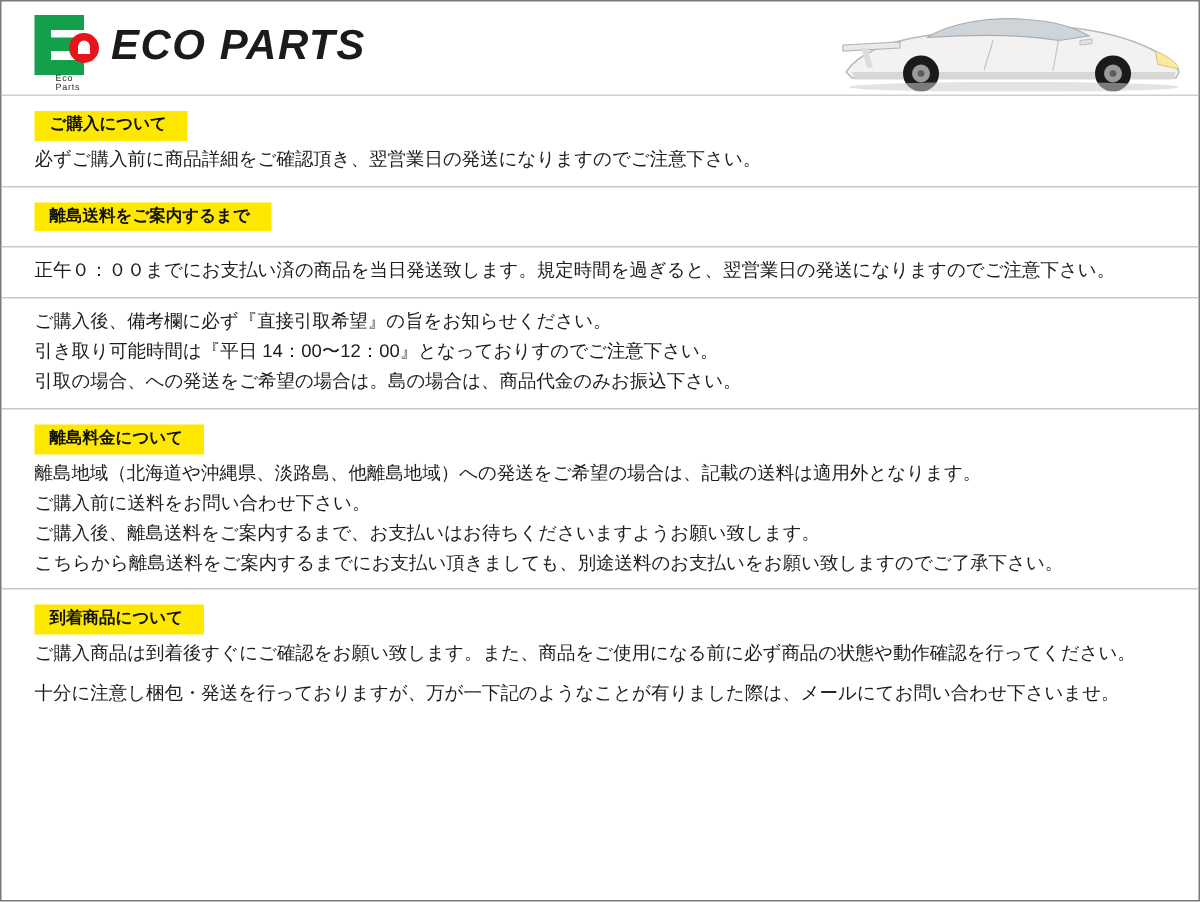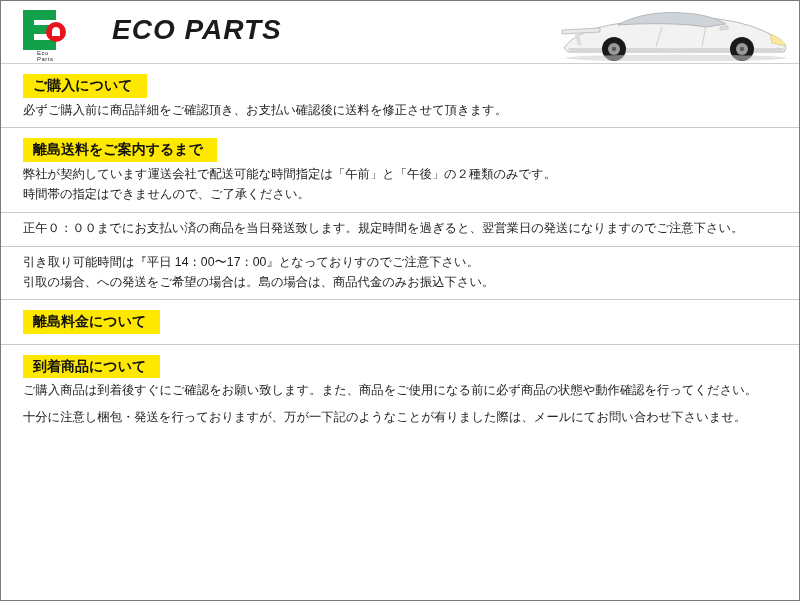--- a/index.html
+++ b/index.html
@@ -26,21 +26,20 @@
     height: 62px;
     border-bottom: 1px solid #cfcfcf;
     overflow: hidden;
   }
   .logo-wrap {
     position: absolute;
     left: 22px;
     top: 9px;
     display: flex;
     align-items: flex-start;
-    gap: 38px;
   }
   .logo-mark {
     position: relative;
     width: 44px;
     height: 40px;
     margin-right: 7px;
   }
   .logo-mark .bar-left {
     position: absolute;
     left: 0; top: 0;
@@ -109,21 +108,21 @@
   .content {
     padding: 6px 0 0 0;
   }
   .sec {
     margin: 0 0 3px 0;
   }
   .sec-head {
     display: inline-block;
     background: #ffe800;
     color: #111111;
-    font-size: 14px;
+    font-size: 11px;
     font-weight: bold;
     padding: 3px 14px 3px 10px;
     margin: 4px 0 3px 22px;
     line-height: 1.25;
   }
   .sec-body {
     padding: 0 18px 0 22px;
   }
   .line {
     font-size: 12.3px;
@@ -181,38 +180,41 @@
 
       <path d="M106 24 L100 44" stroke="#c3c3c3" stroke-width="0.8" fill="none"></path>
       <path d="M150 22 L146 44" stroke="#c3c3c3" stroke-width="0.8" fill="none"></path>
 
       <path d="M164 24 L172 23 L172 26 L164 27 Z" fill="#e2e2e2" stroke="#b5b5b5" stroke-width="0.6"></path>
     </svg>
   </div>
 
   <div class="content" id="sections-root">
       <div class="sec"><div class="sec-head">ご購入について</div><div class="sec-body">
-          <div class="line">必ずご購入前に商品詳細をご確認頂き、お支払い確認後に送料を修正させて頂きます。</div>
-        </div></div>
-      <hr class="rule">
-      <div class="sec"><div class="sec-head">離島送料をご案内するまで</div><div class="sec-body">
-          <div class="line">弊社が契約しています運送会社で配送可能な時間指定は「午前」と「午後」の２種類のみです。</div>
-          <div class="line">時間帯の指定はできませんので、ご了承ください。</div>
-        </div></div>
+          <div class="line">必ずご購入前に商品詳細をご確認頂き、翌営業日の発送になりますのでご注意下さい。</div>
+        </div></div>
+      <hr class="rule">
+      <div class="sec"><div class="sec-head">離島送料をご案内するまで</div></div>
       <hr class="rule">
       <div class="sec"><div class="sec-body">
           <div class="line">正午０：００までにお支払い済の商品を当日発送致します。規定時間を過ぎると、翌営業日の発送になりますのでご注意下さい。</div>
         </div></div>
       <hr class="rule">
       <div class="sec"><div class="sec-body">
-          <div class="line">引き取り可能時間は『平日 14：00〜17：00』となっておりすのでご注意下さい。</div>
+          <div class="line">ご購入後、備考欄に必ず『直接引取希望』の旨をお知らせください。</div>
+          <div class="line">引き取り可能時間は『平日 14：00〜12：00』となっておりすのでご注意下さい。</div>
           <div class="line">引取の場合、への発送をご希望の場合は。島の場合は、商品代金のみお振込下さい。</div>
         </div></div>
       <hr class="rule">
-      <div class="sec"><div class="sec-head">離島料金について</div></div>
+      <div class="sec"><div class="sec-head">離島料金について</div><div class="sec-body">
+          <div class="line">離島地域（北海道や沖縄県、淡路島、他離島地域）への発送をご希望の場合は、記載の送料は適用外となります。</div>
+          <div class="line">ご購入前に送料をお問い合わせ下さい。</div>
+          <div class="line">ご購入後、離島送料をご案内するまで、お支払いはお待ちくださいますようお願い致します。</div>
+          <div class="line">こちらから離島送料をご案内するまでにお支払い頂きましても、別途送料のお支払いをお願い致しますのでご了承下さい。</div>
+        </div></div>
       <hr class="rule">
       <div class="sec"><div class="sec-head">到着商品について</div><div class="sec-body">
           <div class="line">ご購入商品は到着後すぐにご確認をお願い致します。また、商品をご使用になる前に必ず商品の状態や動作確認を行ってください。</div>
           <div class="gap-md"></div>
           <div class="line">十分に注意し梱包・発送を行っておりますが、万が一下記のようなことが有りました際は、メールにてお問い合わせ下さいませ。</div>
         </div></div>
     </div>
 
 </div>
 

